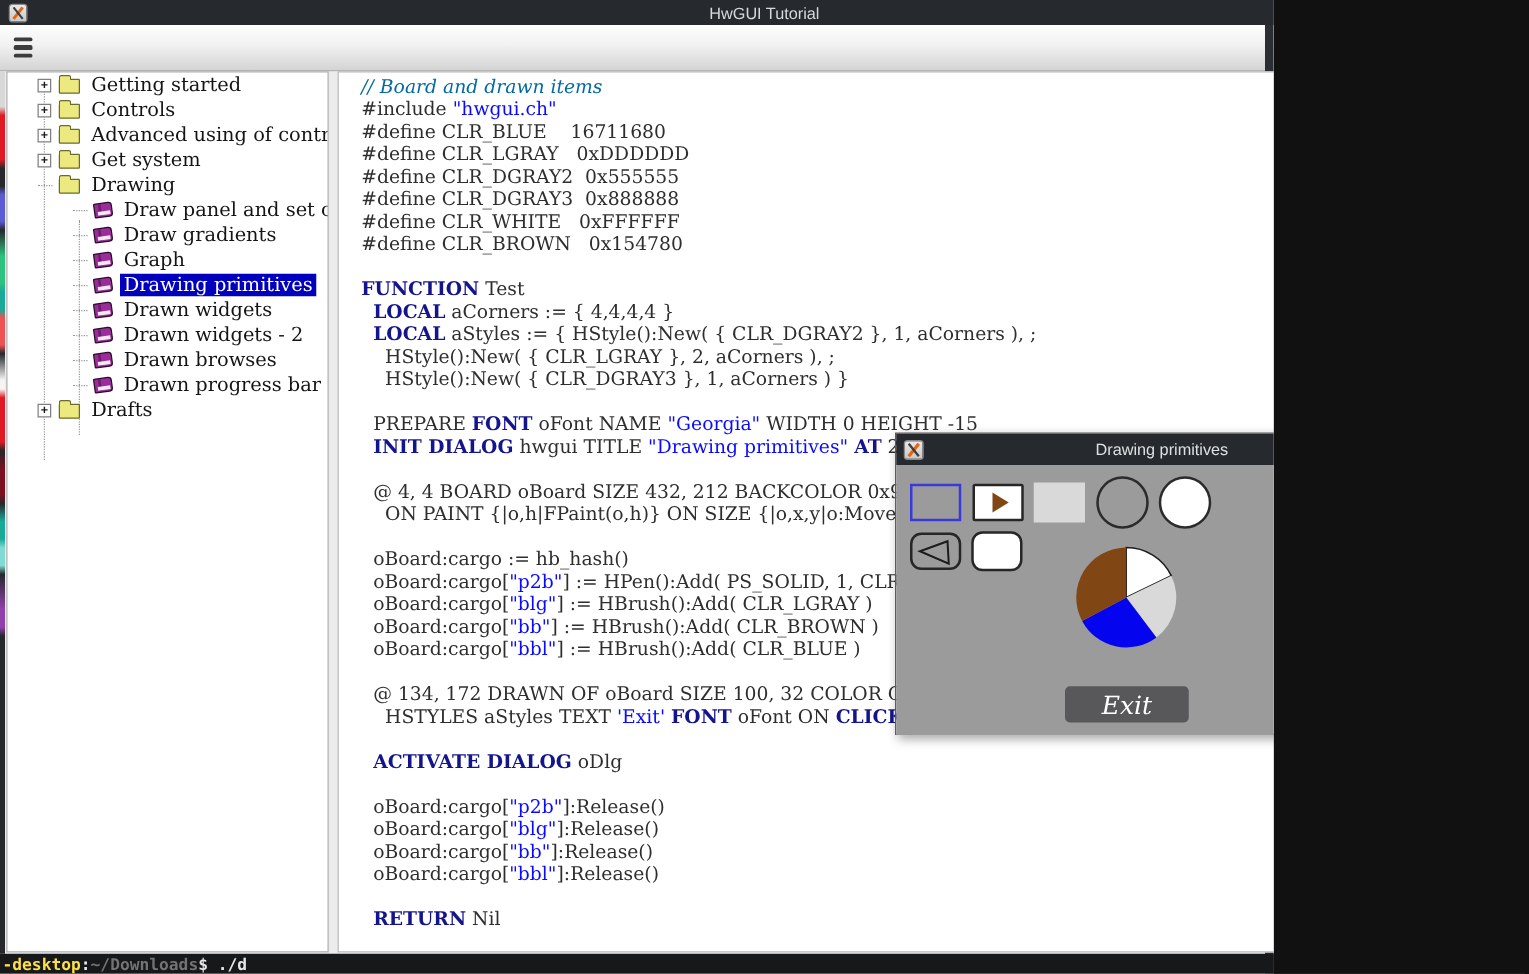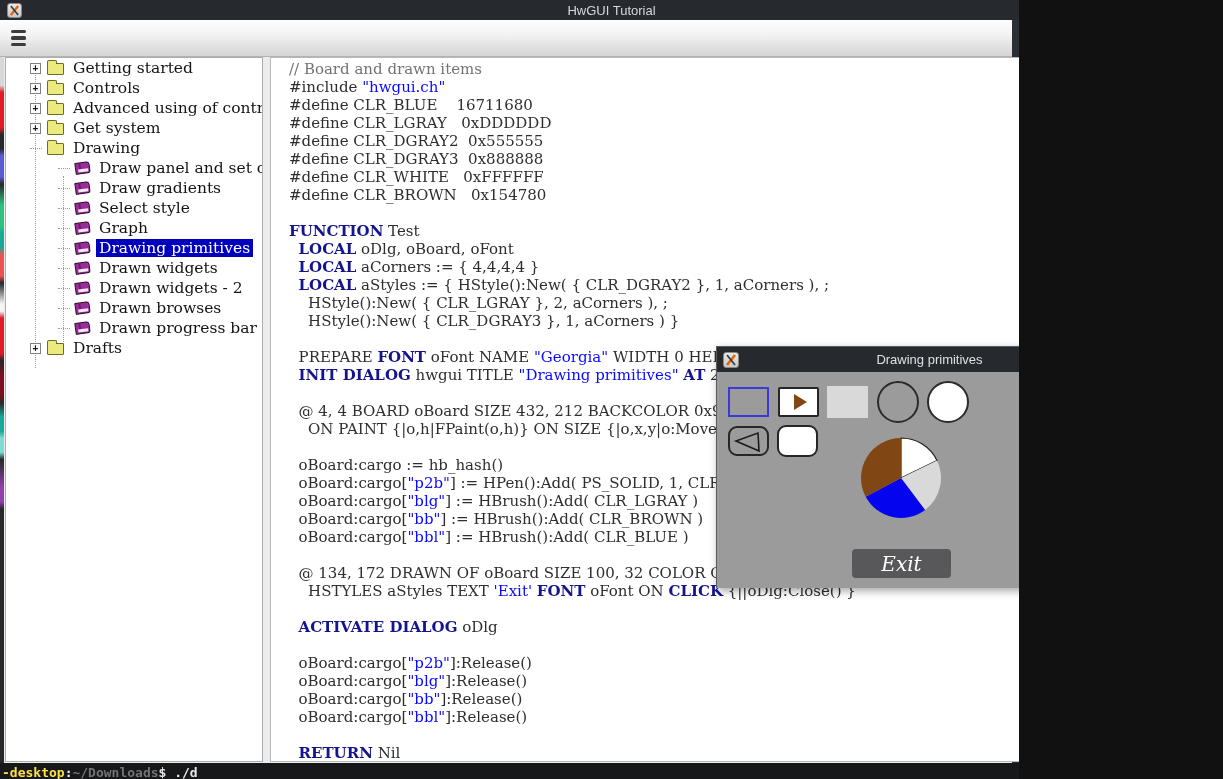--- a/index.html
+++ b/index.html
@@ -56,21 +56,21 @@
   .ticon.book::after { content:""; position:absolute; left:2px; right:1px; bottom:1px; height:3px; background:#f3e9f3; }
   .ticon.book::before { content:""; position:absolute; left:3px; top:0; bottom:0; width:2px; background:#6e1a6e; }
   .tlabel { padding:0 3px; }
   .trow.sel .tlabel { background:#0000bd; color:#fff; }
 
   
   .code-panel { position:absolute; left:270px; top:57px; width:923px; height:705px;
                 background:#fff; border:1px solid #b8b8b8; overflow:hidden; padding:2px 0 0 18px; }
   .cl { height:18px; white-space:pre; font-family:"DejaVu Serif", serif; font-size:15px; line-height:18px; }
   .seg-p { color:#2e2e2e; } .seg-k { color:#14148c; font-weight:bold; }
-  .seg-s { color:#0a0aff; } .seg-c { color:#737373; }
+  .seg-s { color:#0a0aff; } .seg-c { color:#0369a1; font-style:italic; }
 
   
   .vscroll { position:absolute; left:1194px; top:57px; width:22px; height:706px; background:#eef2f7; }
   .vthumb { position:absolute; left:0; top:0; width:22px; height:68px;
             background:linear-gradient(90deg,#ffffff,#8f8f8f); border:1px solid #9a9a9a; }
 
   
   .dialog { position:absolute; left:716px; top:346px; width:427px; height:242px; z-index:10;
             border:1px solid #5c5c5c; box-shadow:2px 3px 8px rgba(0,0,0,.35); }
   .dlg-titlebar { position:relative; height:25px; background:#26292d; display:flex; align-items:center; }
@@ -180,25 +180,20 @@
         <span class="tlabel">Draw panel and set col...</span>
       </div>
       <div class="trow lvl1">
         <span class="stub"></span>
         <span class="ticon book"></span>
         <span class="tlabel">Draw gradients</span>
       </div>
       <div class="trow lvl1">
         <span class="stub"></span>
         <span class="ticon book"></span>
-        <span class="tlabel">Select style</span>
-      </div>
-      <div class="trow lvl1">
-        <span class="stub"></span>
-        <span class="ticon book"></span>
         <span class="tlabel">Graph</span>
       </div>
       <div class="trow lvl1 sel">
         <span class="stub"></span>
         <span class="ticon book"></span>
         <span class="tlabel">Drawing primitives</span>
       </div>
       <div class="trow lvl1">
         <span class="stub"></span>
         <span class="ticon book"></span>
@@ -230,21 +225,20 @@
       <div class="cl"><span class="seg-c">// Board and drawn items</span></div>
       <div class="cl"><span class="seg-p">#include </span><span class="seg-s">"hwgui.ch"</span></div>
       <div class="cl"><span class="seg-p">#define CLR_BLUE    16711680</span></div>
       <div class="cl"><span class="seg-p">#define CLR_LGRAY   0xDDDDDD</span></div>
       <div class="cl"><span class="seg-p">#define CLR_DGRAY2  0x555555</span></div>
       <div class="cl"><span class="seg-p">#define CLR_DGRAY3  0x888888</span></div>
       <div class="cl"><span class="seg-p">#define CLR_WHITE   0xFFFFFF</span></div>
       <div class="cl"><span class="seg-p">#define CLR_BROWN   0x154780</span></div>
       <div class="cl">&nbsp;</div>
       <div class="cl"><span class="seg-k">FUNCTION</span><span class="seg-p"> Test</span></div>
-      <div class="cl"><span class="seg-p">  </span><span class="seg-k">LOCAL</span><span class="seg-p"> oDlg, oBoard, oFont</span></div>
       <div class="cl"><span class="seg-p">  </span><span class="seg-k">LOCAL</span><span class="seg-p"> aCorners := { 4,4,4,4 }</span></div>
       <div class="cl"><span class="seg-p">  </span><span class="seg-k">LOCAL</span><span class="seg-p"> aStyles := { HStyle():New( { CLR_DGRAY2 }, 1, aCorners ), ;</span></div>
       <div class="cl"><span class="seg-p">    HStyle():New( { CLR_LGRAY }, 2, aCorners ), ;</span></div>
       <div class="cl"><span class="seg-p">    HStyle():New( { CLR_DGRAY3 }, 1, aCorners ) }</span></div>
       <div class="cl">&nbsp;</div>
       <div class="cl"><span class="seg-p">  PREPARE </span><span class="seg-k">FONT</span><span class="seg-p"> oFont NAME </span><span class="seg-s">"Georgia"</span><span class="seg-p"> WIDTH 0 HEIGHT -15</span></div>
       <div class="cl"><span class="seg-p">  </span><span class="seg-k">INIT DIALOG</span><span class="seg-p"> hwgui TITLE </span><span class="seg-s">"Drawing primitives"</span><span class="seg-p"> </span><span class="seg-k">AT</span><span class="seg-p"> 210, 10</span></div>
       <div class="cl">&nbsp;</div>
       <div class="cl"><span class="seg-p">  @ 4, 4 BOARD oBoard SIZE 432, 212 BACKCOLOR 0x999999 ;</span></div>
       <div class="cl"><span class="seg-p">    ON PAINT {|o,h|FPaint(o,h)} ON SIZE {|o,x,y|o:Move(,,x-8,y-8)}</span></div>

